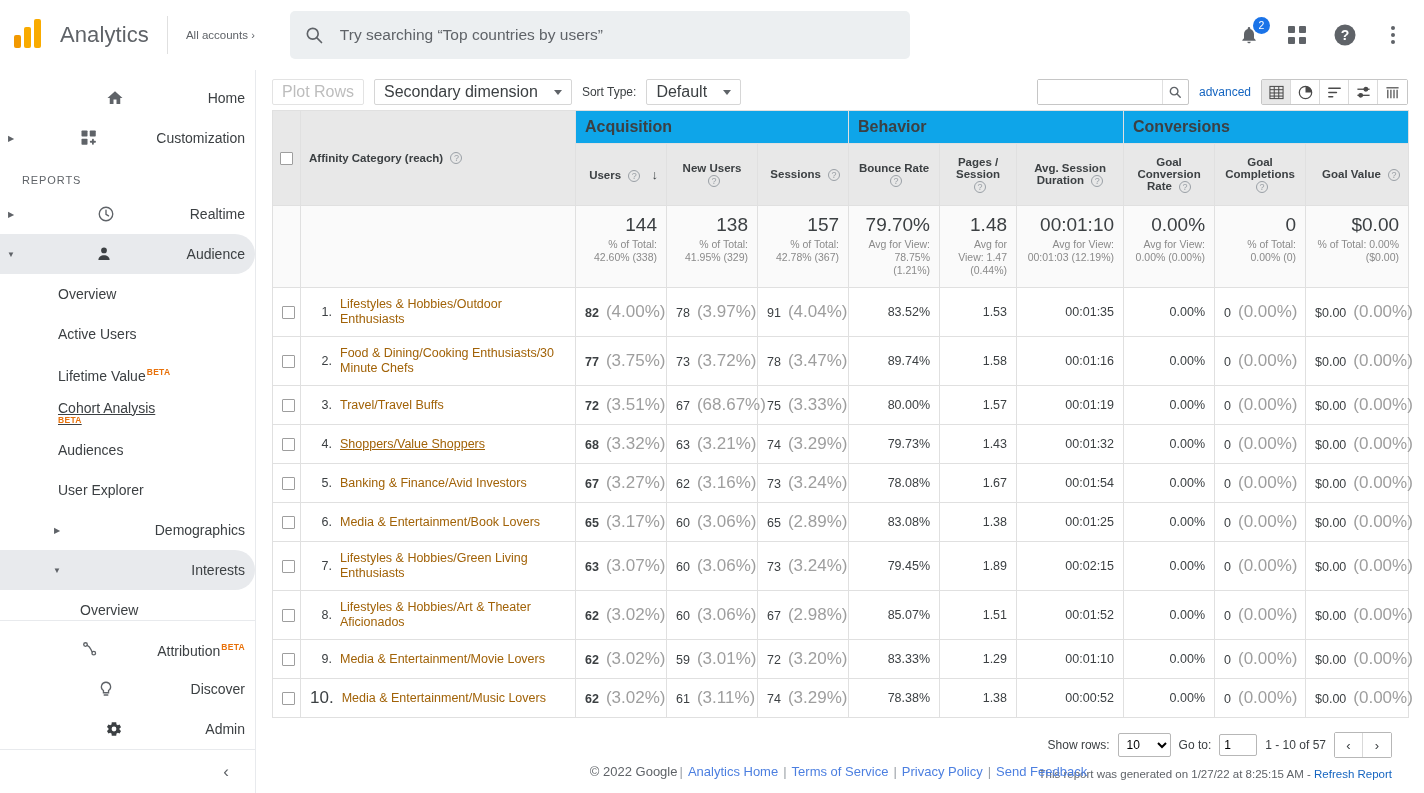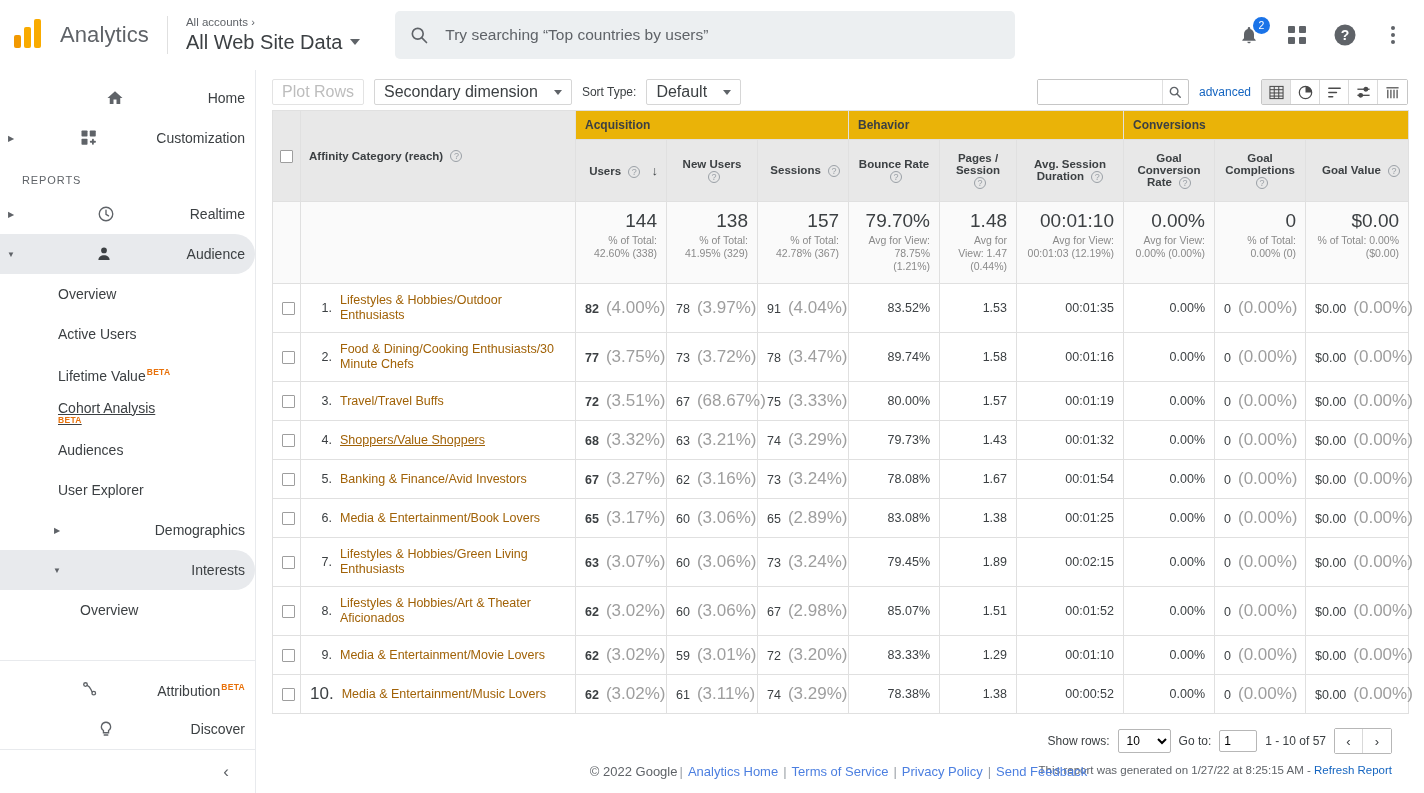--- a/index.html
+++ b/index.html
@@ -148,21 +148,21 @@
     background: #fff;
   }
   .vt:last-child { border-right: 0; }
   .vt.active { background: #e8e8e8; }
 
   
   .tblwrap { padding: 0 16px; }
   table.rpt { width: 1136px; border-collapse: collapse; table-layout: fixed; }
   table.rpt th, table.rpt td { border: 1px solid #e0e0e0; }
   .grp-hdr {
-    background: #eab308; font-size: 12px; font-weight: 700; color: #3c4043;
+    background: #0ea5e9; font-size: 16px; font-weight: 700; color: #3c4043;
     text-align: left; padding: 7px 9px; height: 28px; vertical-align: middle;
   }
   .col-hdr {
     background: #e8e8e8; font-size: 11.5px; font-weight: 700; color: #3c4043;
     height: 62px; vertical-align: middle; padding: 4px 8px;
   }
   .col-hdr.dim { text-align: left; }
   .col-hdr.num { text-align: right; }
   .col-hdr.ctr { text-align: center; }
   .qmark {
@@ -239,24 +239,20 @@
         <i class="ga-bar2"></i>
         <i class="ga-bar3"></i>
     </div>
     <div class="brand-name">Analytics</div>
     <div class="hdr-sep"></div>
     <div class="acct-wrap">
       <div class="acct-crumb">
         <span>All accounts</span>
         <span class="chev">›</span>
       </div>
-      <div class="acct-title">
-        <span>All Web Site Data</span>
-        <span class="caret-dn"></span>
-      </div>
     </div>
 
     <div class="searchbox">
       <span>
         <svg width="20" height="20" viewBox="0 0 24 24" fill="none" stroke="#5f6368" stroke-width="2">
           <circle cx="10.5" cy="10.5" r="6.5"></circle>
             <line x1="15.5" y1="15.5" x2="21" y2="21" stroke-linecap="round"></line>
         </svg>
       </span>
       <input type="text" placeholder="Try searching “Top countries by users”" style="">
@@ -390,20 +386,29 @@
       </div>
       <div class="nav-row">
         <span class="nav-arrow"></span>
         <span class="nav-ico">
           <svg width="18" height="18" viewBox="0 0 24 24" fill="none" stroke="#5f6368" stroke-width="1.8">
             <path d="M12 3a6 6 0 0 0-3.4 11v3h6.8v-3A6 6 0 0 0 12 3z"></path>
               <line x1="9.6" y1="20" x2="14.4" y2="20" stroke-linecap="round"></line>
           </svg>
         </span>
         <span class="nav-lbl">Discover</span>
+      </div>
+      <div class="nav-row">
+        <span class="nav-arrow"></span>
+        <span class="nav-ico">
+          <svg width="18" height="18" viewBox="0 0 24 24" fill="#3c4043">
+            <path d="M19.4 13a7.8 7.8 0 0 0 0-2l2-1.5-2-3.5-2.4 1a7.6 7.6 0 0 0-1.7-1L15 3H9l-.3 2.9c-.6.3-1.2.6-1.7 1l-2.4-1-2 3.5L4.6 11a7.8 7.8 0 0 0 0 2l-2 1.5 2 3.5 2.4-1c.5.4 1.1.8 1.7 1L9 21h6l.3-2.9c.6-.3 1.2-.6 1.7-1l2.4 1 2-3.5zM12 15.2A3.2 3.2 0 1 1 12 8.8a3.2 3.2 0 0 1 0 6.4z"></path>
+          </svg>
+        </span>
+        <span class="nav-lbl">Admin</span>
       </div>
       <div class="collapse-row">
         <span>‹</span>
       </div>
     </div>
   </div>
 
   <div class="main">
 
     <div class="toolbar">

